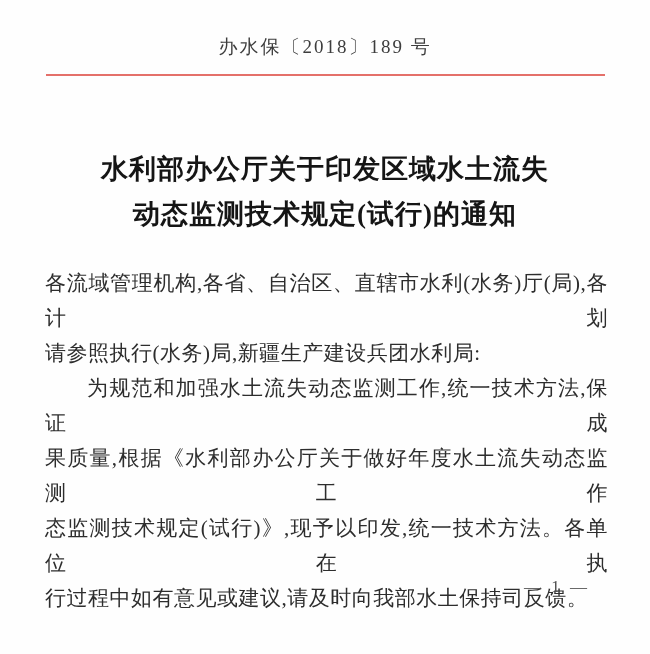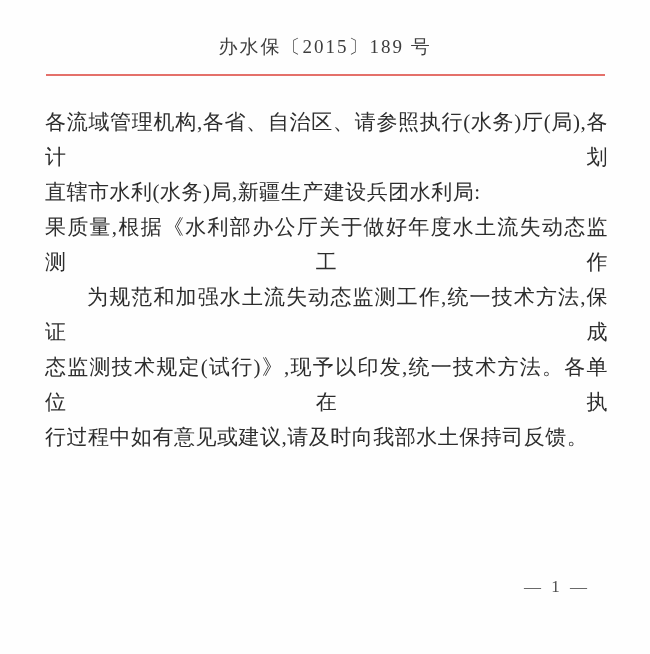--- a/index.html
+++ b/index.html
@@ -64,30 +64,34 @@
     font-size: 17px;
     letter-spacing: 3px;
     color: #4f4f4f;
   }
 </style>
 </head>
 <body>
 
 <div class="page">
 
-  <div class="doc-number" style="color: rgb(61, 61, 61);">办水保〔2015〕189 号</div>
+  <div class="doc-number" style="color: rgb(61, 61, 61);">办水保〔2018〕189 号</div>
 
   <div class="divider" style="border-top-color: rgb(228, 112, 106);"></div>
 
+  <div class="title" style="color: rgb(21, 21, 21);">
+    <div>水利部办公厅关于印发区域水土流失</div>
+    <div>动态监测技术规定(试行)的通知</div>
+  </div>
 
   <div class="body-text" style="color: rgb(45, 45, 45);">
-    <div class="line full">各流域管理机构,各省、自治区、请参照执行(水务)厅(局),各计划</div>
-    <div class="line">直辖市水利(水务)局,新疆生产建设兵团水利局:</div>
+    <div class="line full">各流域管理机构,各省、自治区、直辖市水利(水务)厅(局),各计划</div>
+    <div class="line">请参照执行(水务)局,新疆生产建设兵团水利局:</div>
+    <div class="line full indent">为规范和加强水土流失动态监测工作,统一技术方法,保证成</div>
     <div class="line full">果质量,根据《水利部办公厅关于做好年度水土流失动态监测工作</div>
-    <div class="line full indent">为规范和加强水土流失动态监测工作,统一技术方法,保证成</div>
     <div class="line full">态监测技术规定(试行)》,现予以印发,统一技术方法。各单位在执</div>
     <div class="line">行过程中如有意见或建议,请及时向我部水土保持司反馈。</div>
 
   </div>
 
   <div class="page-num" style="color: rgb(79, 79, 79);">— 1 —</div>
 
 </div>
 
 </body></html>

